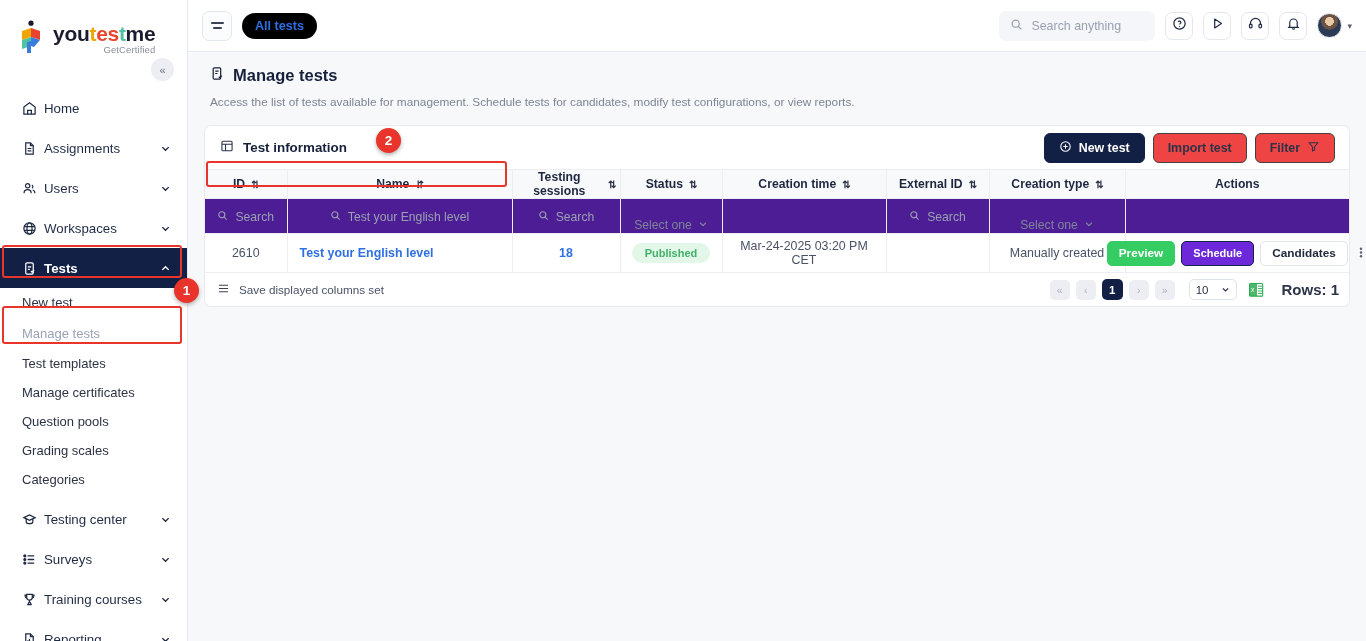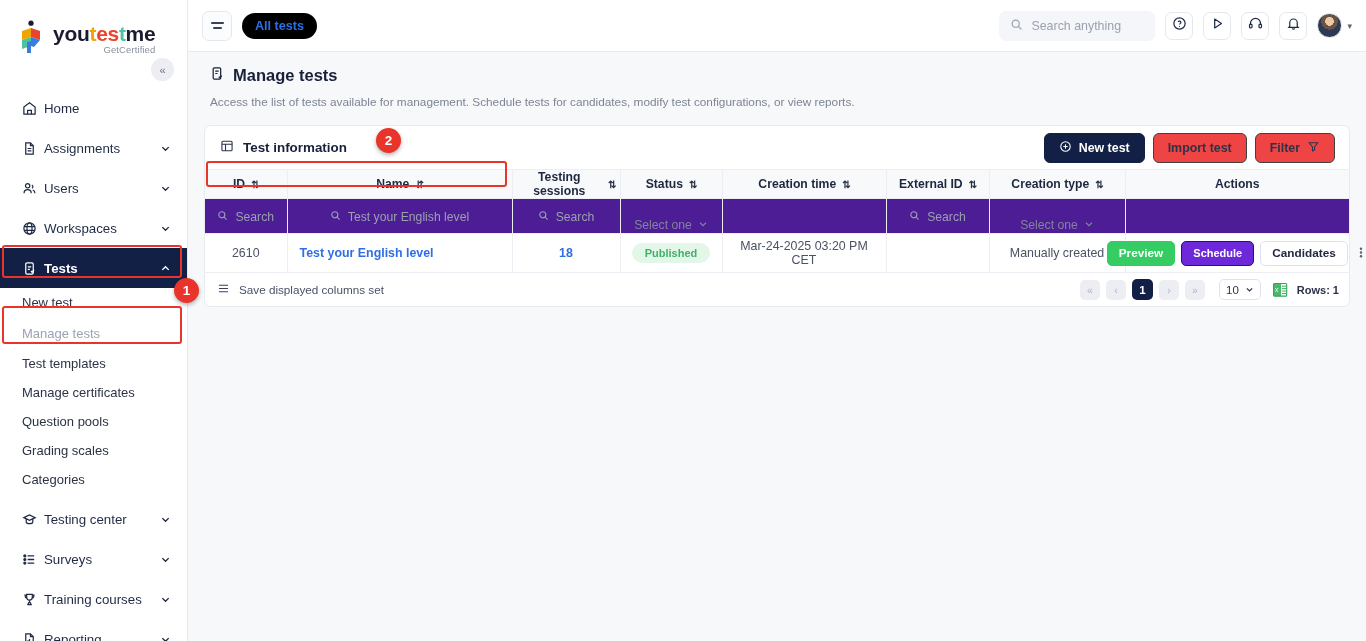--- a/index.html
+++ b/index.html
@@ -170,25 +170,25 @@
   .save-cols { display: flex; align-items: center; gap: 9px; font-size: 11.7px; color: #4a5265; cursor: pointer; }
   .foot-spacer { flex: 1; }
   .pager { display: flex; align-items: center; gap: 6px; }
   .pg {
     width: 20px; height: 20px; border-radius: 5px; background: #eceef3; color: #aeb4c1;
     display: flex; align-items: center; justify-content: center; font-size: 10.5px; cursor: pointer;
   }
   .pg.cur { background: #122046; color: #fff; width: 21px; height: 21px; font-size: 11.5px; font-weight: 700; }
   .rows-sel {
     margin-left: 8px; height: 21px; border: 1px solid #dfe3eb; border-radius: 5px;
-    display: flex; align-items: center; gap: 6px; padding: 0 6px; font-size: 11.5px; color: #2b3348; cursor: pointer;
+    display: flex; align-items: center; gap: 13px; padding: 0 6px; font-size: 11.5px; color: #2b3348; cursor: pointer;
   }
   .foot-right { display: flex; align-items: center; gap: 9px; margin-left: auto; padding-left: 12px;}
   .xls { width: 15px; height: 16px; position: relative; cursor: pointer; }
-  .rows-count { font-size: 11px; color: #2b3348; font-weight: 600; }
+  .rows-count { font-size: 15px; color: #2b3348; font-weight: 600; margin-left: 8px; }
 </style>
 </head>
 <body>
 
 <div class="app">
 
   <aside class="sidebar">
     <div class="logo-wrap">
       <div class="logo">
         <div class="logo-mark">

